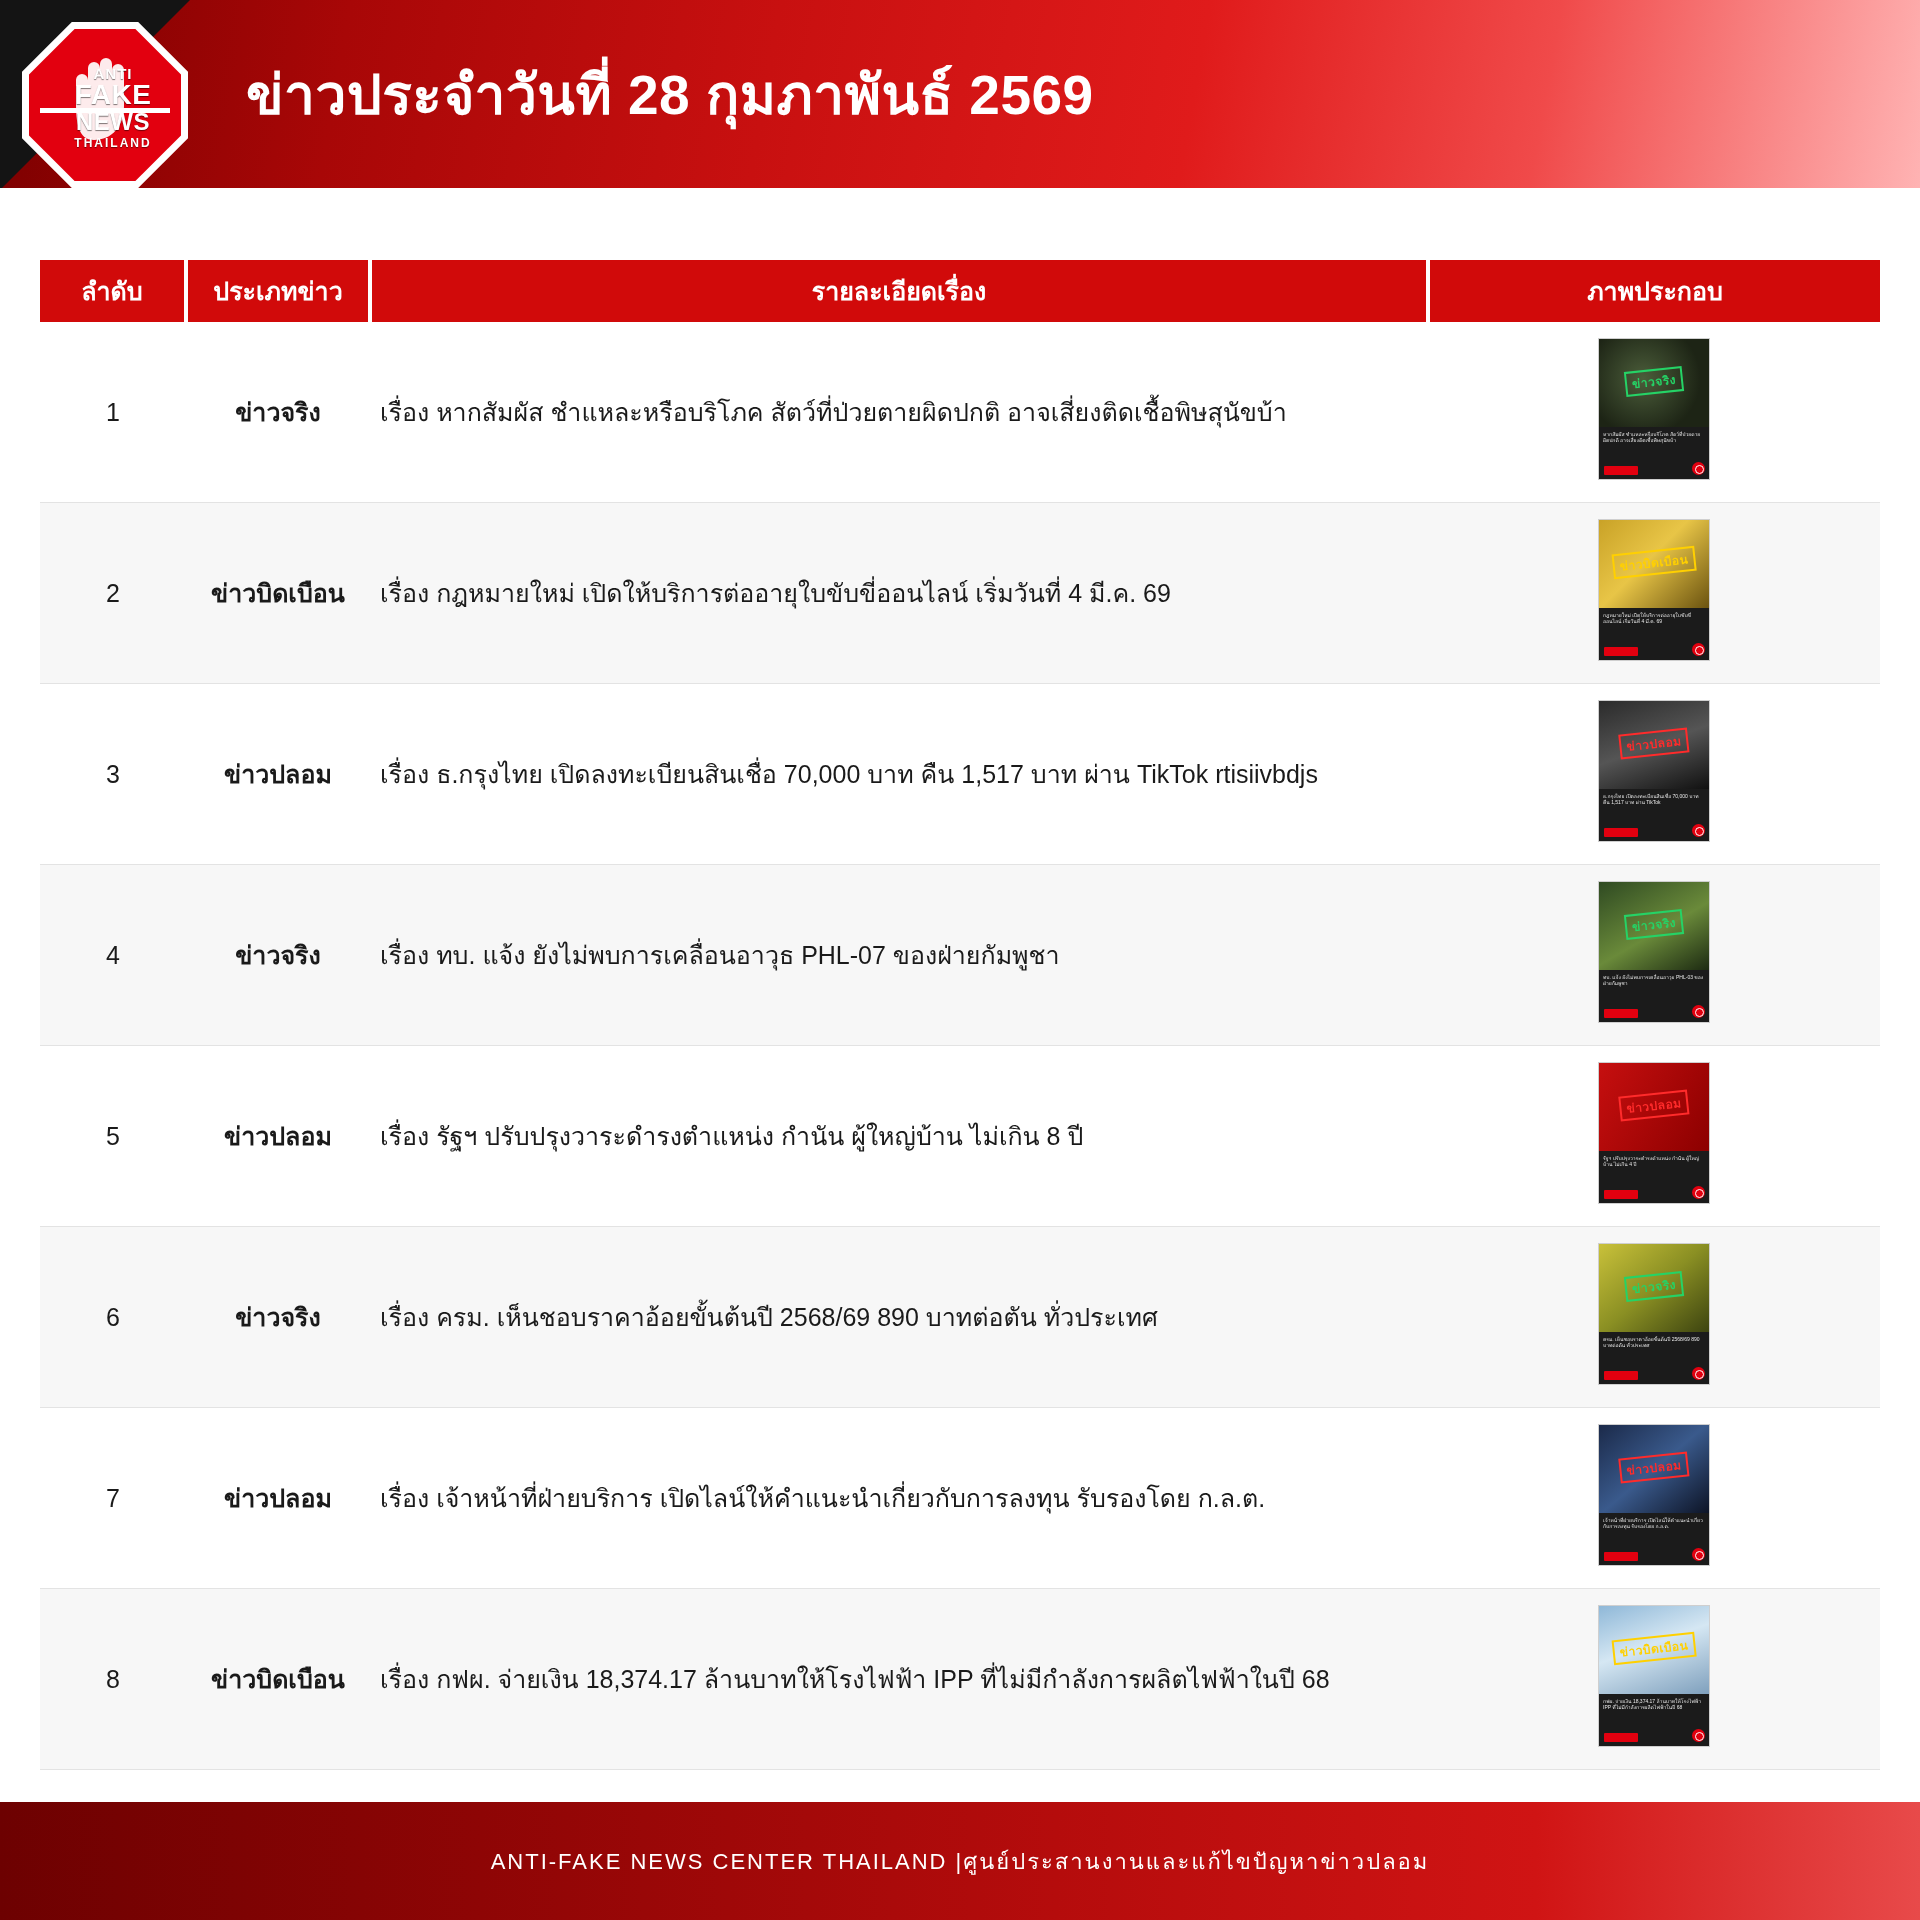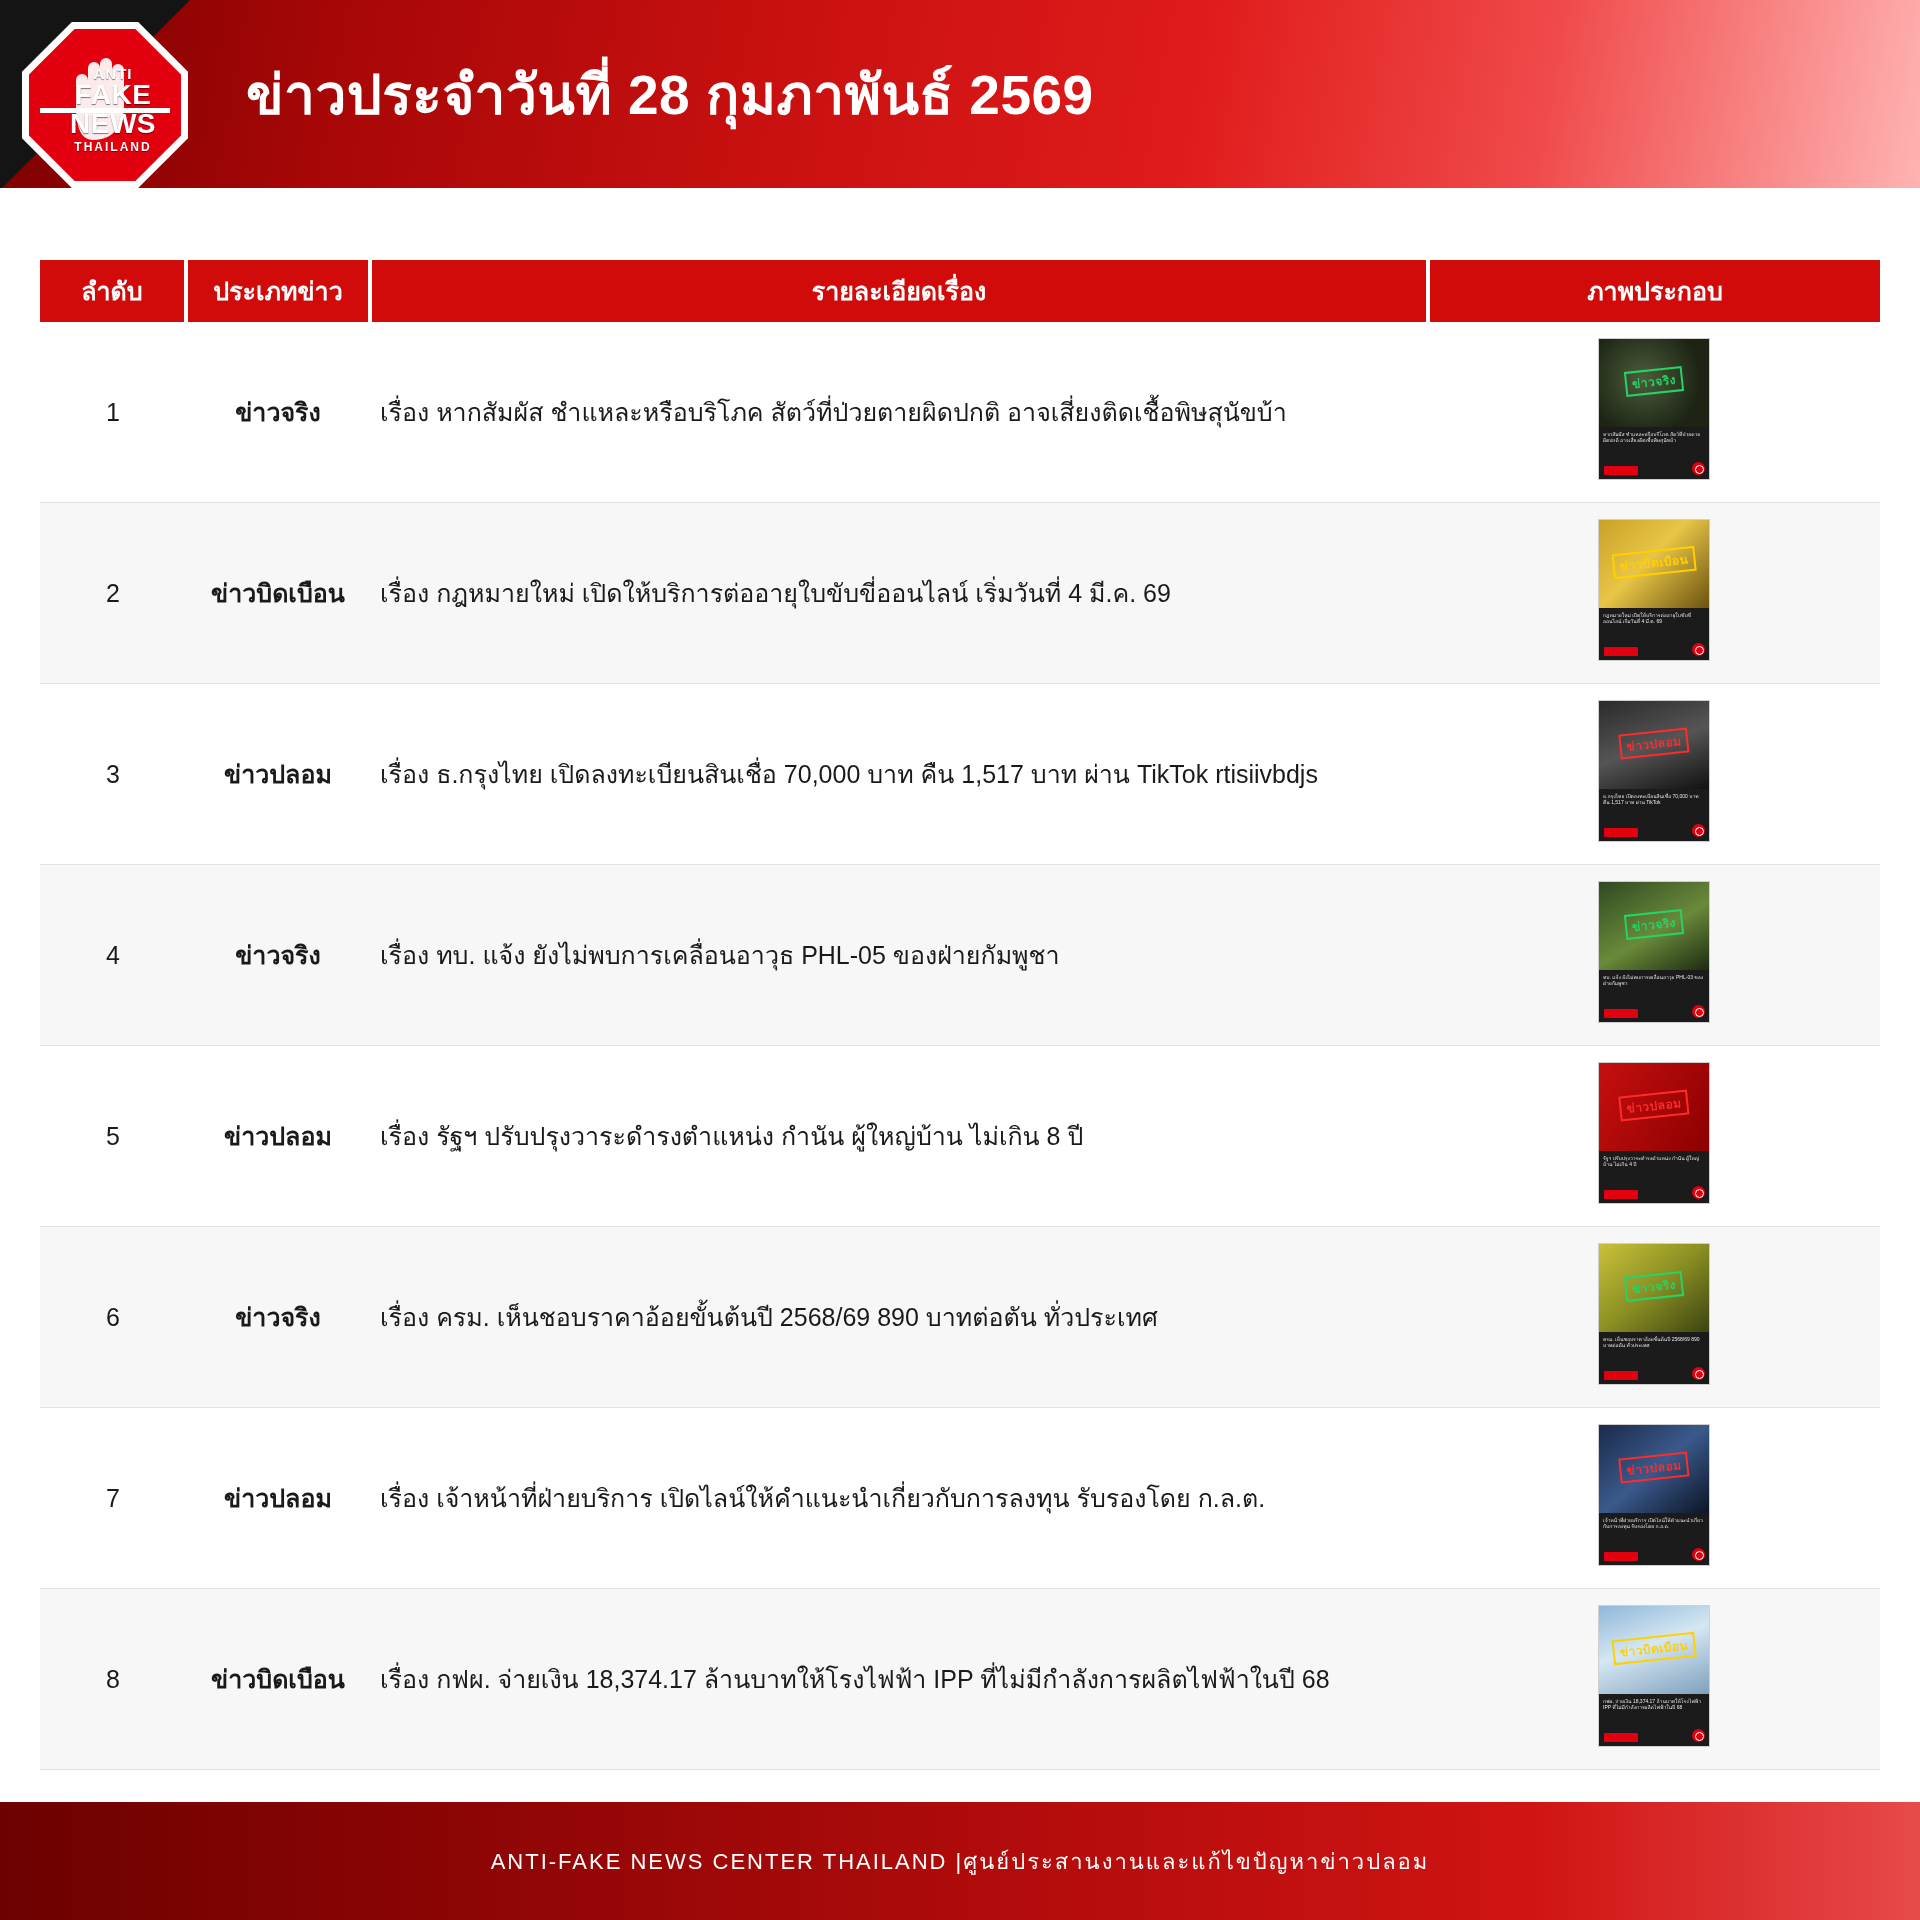--- a/index.html
+++ b/index.html
@@ -77,21 +77,21 @@
     top: 44px;
     text-align: center;
     color: #ffffff;
     font-weight: bold;
     line-height: 1.02;
     text-shadow: 0 1px 1px rgba(0,0,0,.5);
     z-index: 3;
   }
   .logo-text .l1 { font-size: 15px; letter-spacing: 1px; }
   .logo-text .l2 { font-size: 28px; letter-spacing: 0.5px; }
-  .logo-text .l3 { font-size: 28px; letter-spacing: 0.5px; }
+  .logo-text .l3 { font-size: 24px; letter-spacing: 0.5px; }
   .logo-text .l4 { font-size: 12px; letter-spacing: 2px; margin-top: 3px; }
   .logo-bar {
     position: absolute;
     left: 18px; right: 18px;
     top: 86px;
     height: 5px;
     background: #ffffff;
     z-index: 2;
   }
 
@@ -296,21 +296,21 @@
           </tr>
           <tr>
             <td class="c-no">3</td>
             <td class="c-type type-fake">ข่าวปลอม</td>
             <td class="c-detail">เรื่อง ธ.กรุงไทย เปิดลงทะเบียนสินเชื่อ 70,000 บาท คืน 1,517 บาท ผ่าน TikTok rtisiivbdjs</td>
             <td class="c-img"><div class="thumb"><div class="photo ph-phone"></div><div class="stamp ">ข่าวปลอม</div><div class="cap">ธ.กรุงไทย เปิดลงทะเบียนสินเชื่อ 70,000 บาท คืน 1,517 บาท ผ่าน TikTok</div><div class="logo-mini"></div><div class="badge"></div></div></td>
           </tr>
           <tr>
             <td class="c-no">4</td>
             <td class="c-type type-true">ข่าวจริง</td>
-            <td class="c-detail">เรื่อง ทบ. แจ้ง ยังไม่พบการเคลื่อนอาวุธ PHL-05 ของฝ่ายกัมพูชา</td>
+            <td class="c-detail">เรื่อง ทบ. แจ้ง ยังไม่พบการเคลื่อนอาวุธ PHL-07 ของฝ่ายกัมพูชา</td>
             <td class="c-img"><div class="thumb"><div class="photo ph-tank"></div><div class="stamp g">ข่าวจริง</div><div class="cap">ทบ. แจ้ง ยังไม่พบการเคลื่อนอาวุธ PHL-03 ของฝ่ายกัมพูชา</div><div class="logo-mini"></div><div class="badge"></div></div></td>
           </tr>
           <tr>
             <td class="c-no">5</td>
             <td class="c-type type-fake">ข่าวปลอม</td>
             <td class="c-detail">เรื่อง รัฐฯ ปรับปรุงวาระดำรงตำแหน่ง กำนัน ผู้ใหญ่บ้าน ไม่เกิน 8 ปี</td>
             <td class="c-img"><div class="thumb"><div class="photo ph-red"></div><div class="stamp ">ข่าวปลอม</div><div class="cap">รัฐฯ ปรับปรุงวาระดำรงตำแหน่ง กำนัน ผู้ใหญ่บ้าน ไม่เกิน 4 ปี</div><div class="logo-mini"></div><div class="badge"></div></div></td>
           </tr>
           <tr>
             <td class="c-no">6</td>

